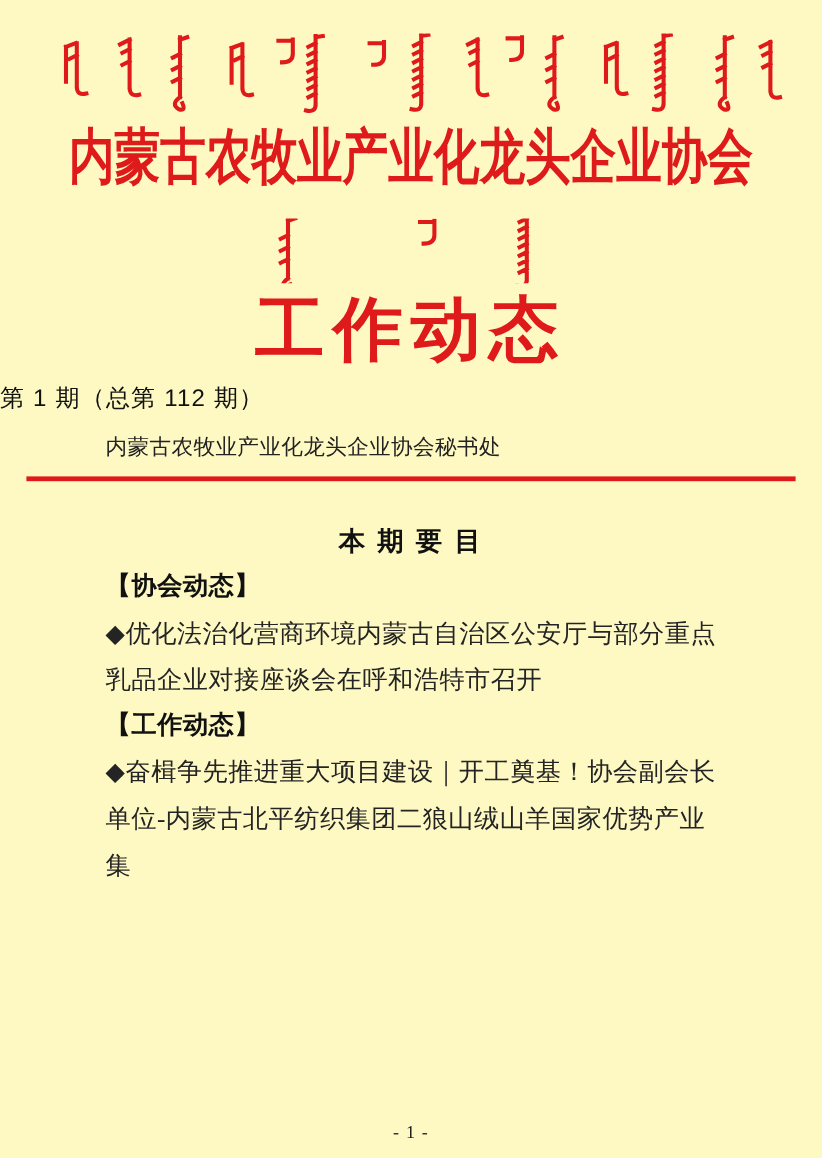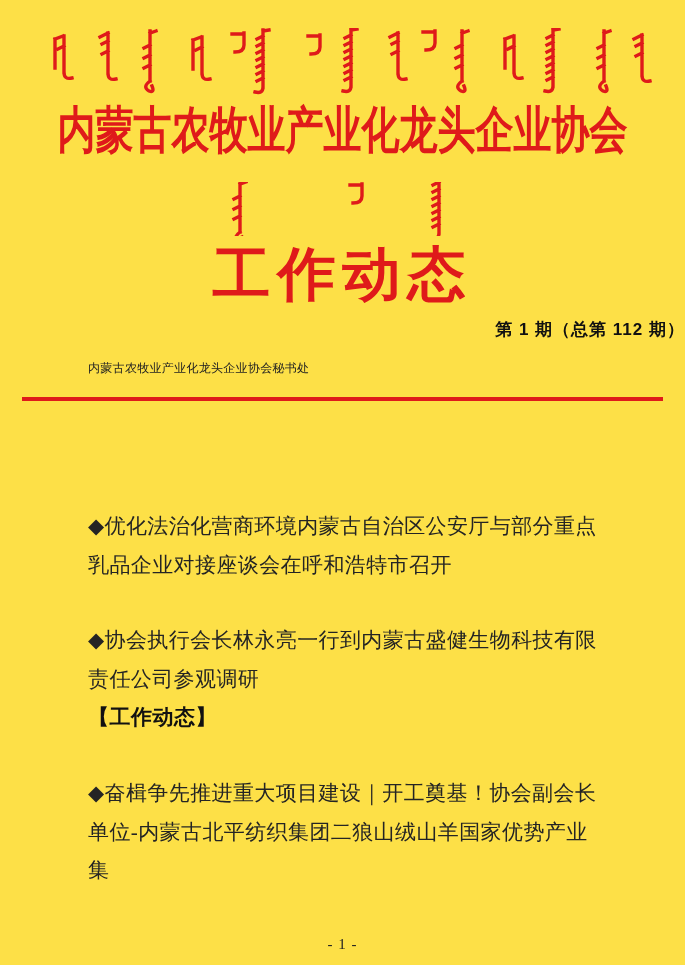--- a/index.html
+++ b/index.html
@@ -2,47 +2,47 @@
 <html style="--red: #df1a1a; --ink: #1e1e1e;"><head>
 <meta charset="utf-8">
 <style>
   :root { --red:#df1a1a; --ink:#1e1e1e; }
   * { margin:0; padding:0; box-sizing:border-box; }
   html,body { background:#ffffff; }
   body {
     width:685px; height:965px; position:relative; overflow:hidden;
     font-family:"Liberation Serif","DejaVu Serif",serif; color:var(--ink);
   }
-  .page { position:absolute; inset:0; background:#fde047;padding-left:24px; }
+  .page { position:absolute; inset:0; background:#fef9c3;padding-left:24px; }
 
   
   .banner-top { position:absolute; top:28px; left:0; width:685px; height:68px; }
   .banner-mid { position:absolute; top:182px; left:0; width:685px; height:54px; }
   svg.mongol { display:block; width:100%; height:100%; }
 
   .org-name {
     position:absolute; top:97px; left:0; width:100%; text-align:center;
     font-size:38px; font-weight:700; color:var(--red); letter-spacing:0px;
     transform:scaleY(1.32); transform-origin:top center; white-space:nowrap;
     font-family:"Liberation Serif","DejaVu Serif",serif;
   }
   .main-title {
     position:absolute; top:236px; left:0; width:100%; text-align:center;
     font-size:58px; font-weight:700; color:var(--red); letter-spacing:7px;
     font-family:"Liberation Serif","DejaVu Serif",serif; white-space:nowrap;
   }
   .issue-line {
-    position:absolute; top:318px; left:0; width:100%; text-align:right;
-    font-size:17px; font-weight:700; color:#111; letter-spacing:1px;
+    position:absolute; top:318px; left:0; width:100%; text-align:left;
+    font-size:20px; font-weight:400; color:#111; letter-spacing:1px;
     font-family:"Liberation Sans","DejaVu Sans",sans-serif;
   }
   .pub-line {
     position:absolute; top:360px; left:88px; width:509px;
     display:flex; justify-content:space-between; align-items:baseline;
-    font-size:12px; color:#222; letter-spacing:0.3px;
+    font-size:18px; color:#222; letter-spacing:0.3px;
   }
   .red-rule {
     position:absolute; top:397px; left:22px; width:641px; height:3.5px;
     background:var(--red);
   }
 
   
   .toc-heading {
     position:absolute; top:436px; left:0; width:100%; text-align:center;
     font-size:22px; font-weight:700; color:#111; letter-spacing:2px;
@@ -50,21 +50,21 @@
   }
   .toc {
     position:absolute; top:470px; left:88px; width:514px;
     font-size:21px; line-height:38.6px; color:#242424; letter-spacing:0.4px;
     text-align:left;
   }
   .toc-label {
     font-weight:700; color:#111; letter-spacing:0.5px;
     font-family:"Liberation Sans","DejaVu Sans",sans-serif;
   }
-  .toc-item { text-align:left;margin-top:37px; }
+  .toc-item { text-align:left; }
 
   .footer {
     position:absolute; top:936px; left:0; width:100%; text-align:center;
     font-size:15px; color:#222; letter-spacing:1px;
   }
 </style>
 </head>
 <body>
 
 <div class="page">
@@ -119,23 +119,24 @@
   <div class="main-title">工作动态</div>
 
   <div class="issue-line">第 1 期（总第 112 期）</div>
 
   <div class="pub-line">
     <span>内蒙古农牧业产业化龙头企业协会秘书处</span>
   </div>
 
   <div class="red-rule"></div>
 
+  <div class="toc-heading">本 期 要 目</div>
 
   <div class="toc">
+    <div class="toc-label">【协会动态】</div>
     <div class="toc-item">◆优化法治化营商环境内蒙古自治区公安厅与部分重点乳品企业对接座谈会在呼和浩特市召开</div>
-    <div class="toc-item">◆协会执行会长林永亮一行到内蒙古盛健生物科技有限责任公司参观调研</div>
     <div class="toc-label">【工作动态】</div>
     <div class="toc-item">◆奋楫争先推进重大项目建设｜开工奠基！协会副会长单位-内蒙古北平纺织集团二狼山绒山羊国家优势产业集</div>
   </div>
 
   <div class="footer">- 1 -</div>
 
 </div>
 
 </body></html>

